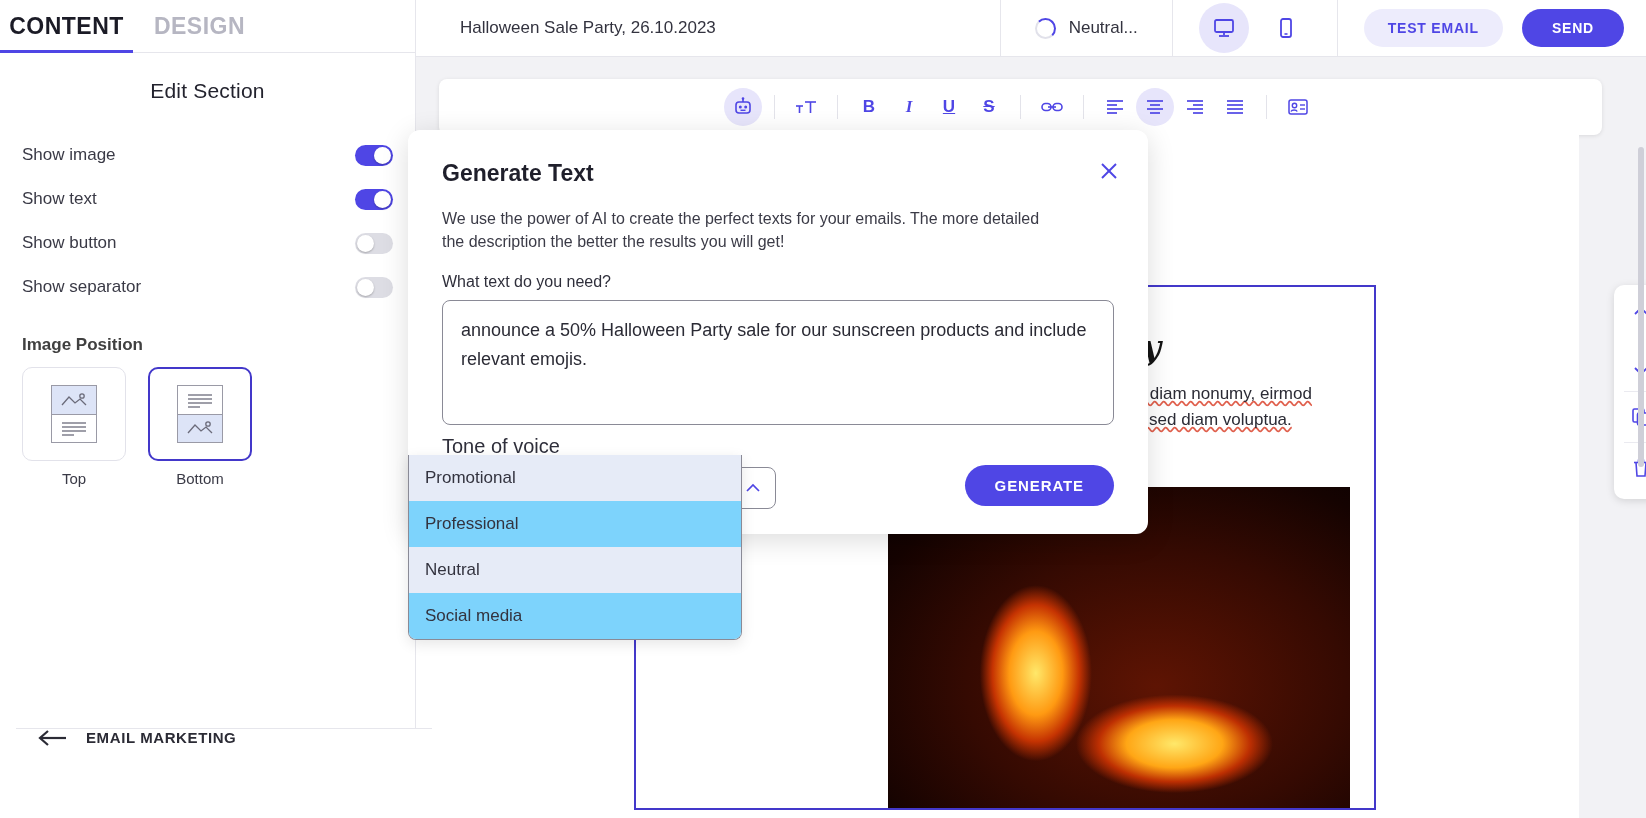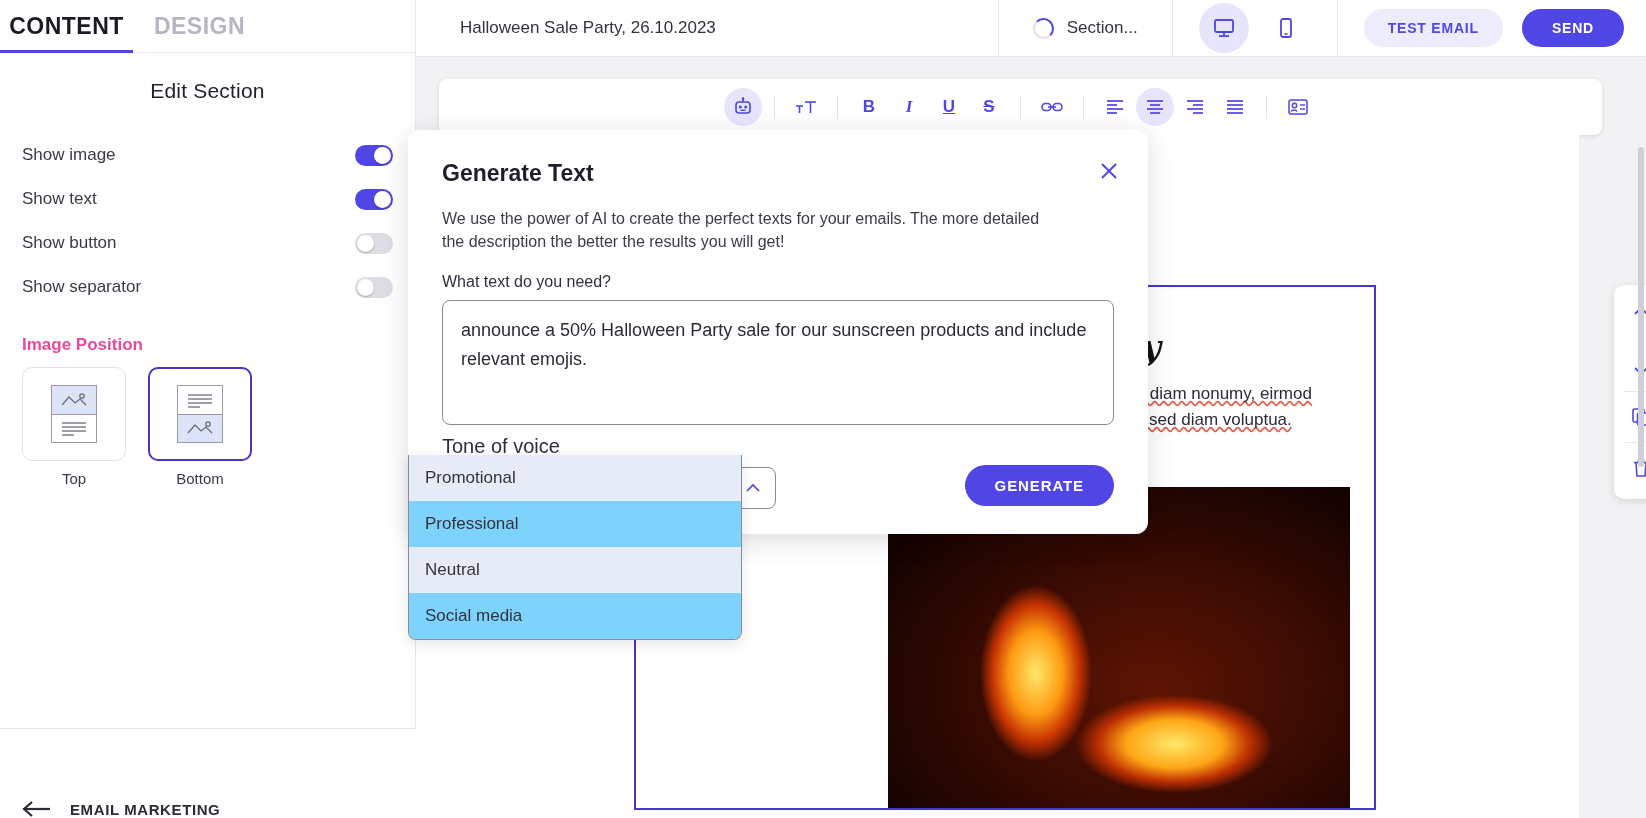--- a/index.html
+++ b/index.html
@@ -53,43 +53,43 @@
   }
   .switch.on { background: #4f46e5; }
   .switch .knob {
     position: absolute; top: 2px; left: 2px;
     width: 17px; height: 17px; border-radius: 50%; background: #fff;
     box-shadow: 0 1px 2px rgba(0,0,0,.25);
   }
   .switch.on .knob { left: 19px; }
 
   .pos-title {
-    font-size: 17px; font-weight: bold; color: #ec4899;
+    font-size: 17px; font-weight: bold; color: #404040;
     padding: 26px 0 12px 22px;
   }
   .pos-row { display: flex; gap: 22px; padding-left: 22px; }
   .pos-opt { width: 104px; text-align: center; }
   .pos-box {
     width: 104px; height: 94px; border-radius: 10px;
     border: 1px solid #e2e2ea; background: #fff;
     display: flex; align-items: center; justify-content: center;
     cursor: pointer;
   }
   .pos-box.selected { border: 2px solid #4338ca; }
   .pos-label { font-size: 15px; color: #3a3a46; padding-top: 9px; }
   .thumb { width: 46px; height: 58px; border: 1px solid #9a9aa6; display: flex; flex-direction: column; }
   .thumb .half { flex: 1; display: flex; align-items: center; justify-content: center; }
   .thumb .img-half { background: #dde4f7; }
   .thumb .txt-half { background: #ffffff; }
   .thumb .sep { height: 1px; background: #9a9aa6; }
 
   .sidebar-footer {
-    position: absolute; left: 0; bottom: 0; width: 416px; height: 90px;
+    position: absolute; left: 16px; bottom: 0; width: 416px; height: 90px;
     border-top: 1px solid #e6e6ec; background: #fff;
-    display: flex; align-items: flex-end; padding-left: 22px; gap: 18px;
+    display: flex; align-items: flex-start; padding-left: 22px; gap: 18px;
     cursor: pointer;
   }
   .back-arrow { color: #2b2b35; }
   .footer-label { font-size: 15px; font-weight: bold; letter-spacing: .6px; color: #2b2b35; }
 
   
   .topbar {
     position: absolute; left: 416px; top: 0; right: 0; height: 57px;
     background: #ffffff; border-bottom: 1px solid #e6e6ec;
     display: flex; align-items: center; z-index: 4;
@@ -353,21 +353,21 @@
 
   </div>
 
   <div class="topbar">
     <div class="subject-wrap">
       <span class="subject">Halloween Sale Party, 26.10.2023</span>
     </div>
     <div class="tb-sep"></div>
     <div class="saving">
       <span class="spinner"></span>
-      <span>Section...</span>
+      <span>Neutral...</span>
     </div>
     <div class="tb-sep"></div>
     <div class="device-group">
       <div class="device-btn active">
         <svg width="22" height="22" viewBox="0 0 22 22">
           <rect x="2" y="3" width="18" height="12" rx="1.5" fill="none" stroke="#4f46e5" stroke-width="1.8"></rect>
           <line x1="11" y1="15" x2="11" y2="18" stroke="#4f46e5" stroke-width="1.8"></line>
           <line x1="6" y1="19" x2="16" y2="19" stroke="#4f46e5" stroke-width="1.8"></line>
         </svg>
       </div>

